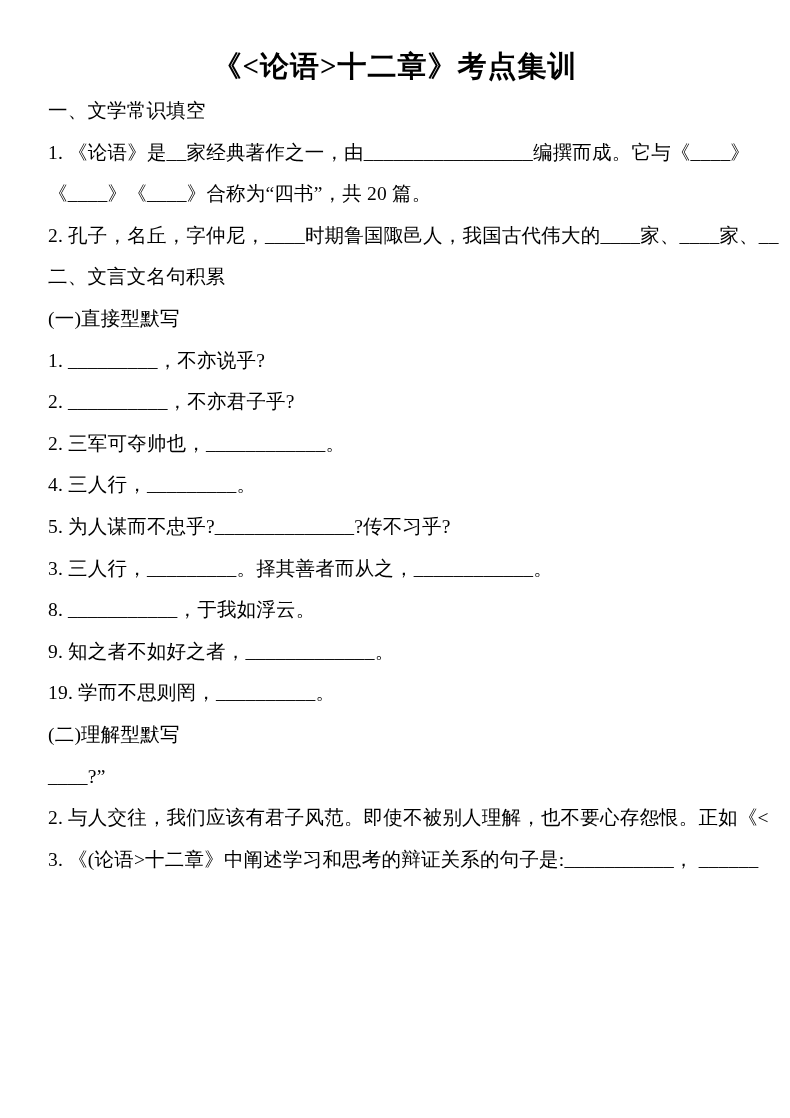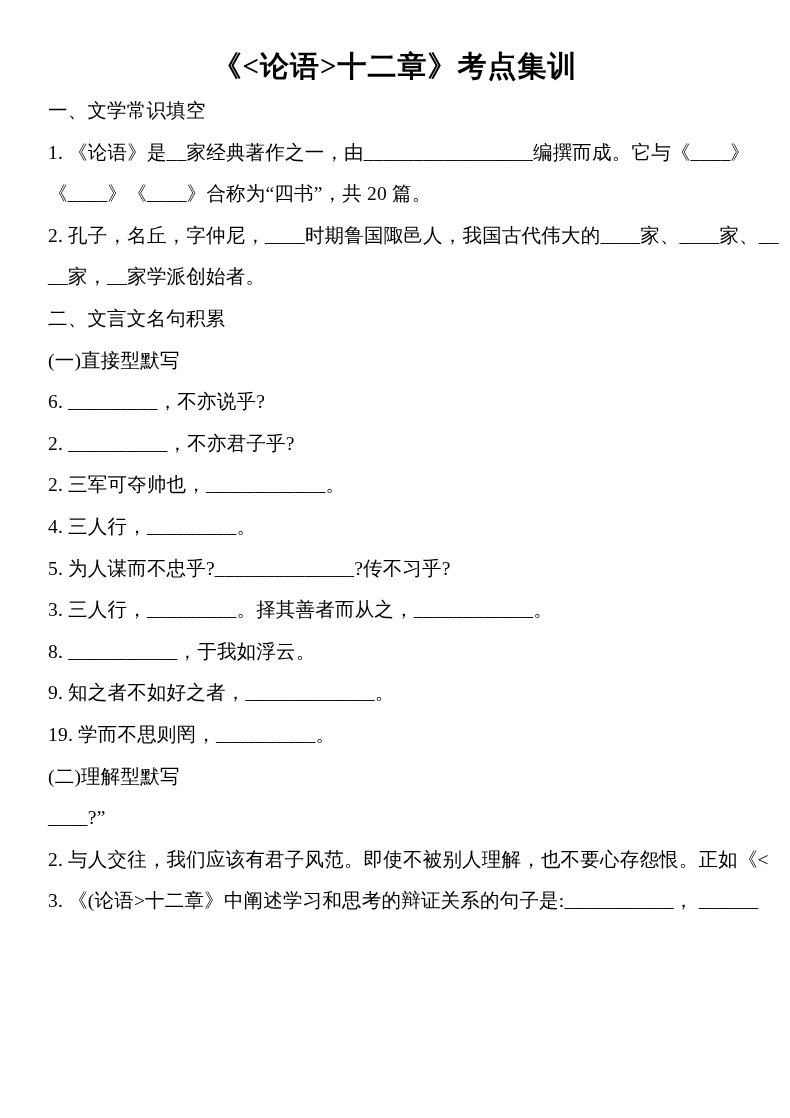--- a/index.html
+++ b/index.html
@@ -46,26 +46,25 @@
 <body>
 
 <div class="page">
   <h1 class="title">《&lt;论语&gt;十二章》考点集训</h1>
 
   <div class="content">
     <p class="line">一、文学常识填空</p>
     <p class="line">1. 《论语》是__家经典著作之一，由_________________编撰而成。它与《____》</p>
     <p class="line">《____》《____》合称为“四书”，共 20 篇。</p>
     <p class="line">2. 孔子，名丘，字仲尼，____时期鲁国陬邑人，我国古代伟大的____家、____家、__</p>
-    <p class="line">__家，__家学派创始者。</p>
 
     <p class="line">二、文言文名句积累</p>
 
     <p class="line">(一)直接型默写</p>
-    <p class="line">6. _________，不亦说乎?</p>
+    <p class="line">1. _________，不亦说乎?</p>
     <p class="line">2. __________，不亦君子乎?</p>
     <p class="line">2. 三军可夺帅也，____________。</p>
     <p class="line">4. 三人行，_________。</p>
     <p class="line">5. 为人谋而不忠乎?______________?传不习乎?</p>
     <p class="line">3. 三人行，_________。择其善者而从之，____________。</p>
     <p class="line">8. ___________，于我如浮云。</p>
     <p class="line">9. 知之者不如好之者，_____________。</p>
     <p class="line">19. 学而不思则罔，__________。</p>
 
     <p class="line">(二)理解型默写</p>

